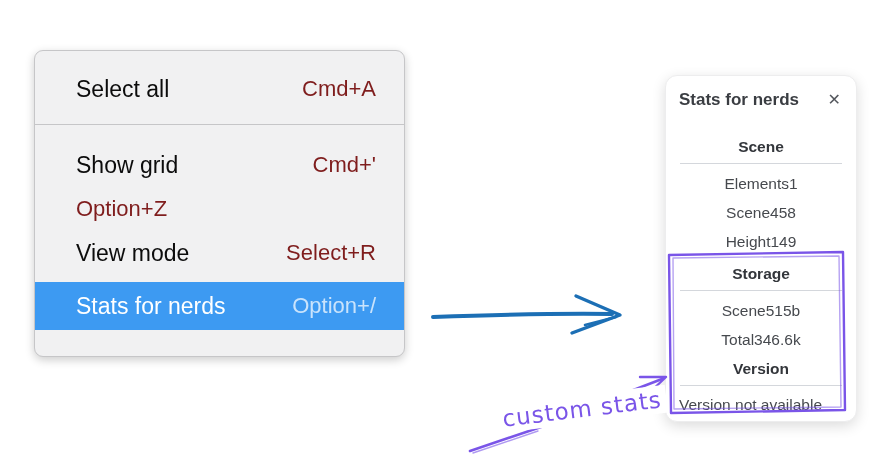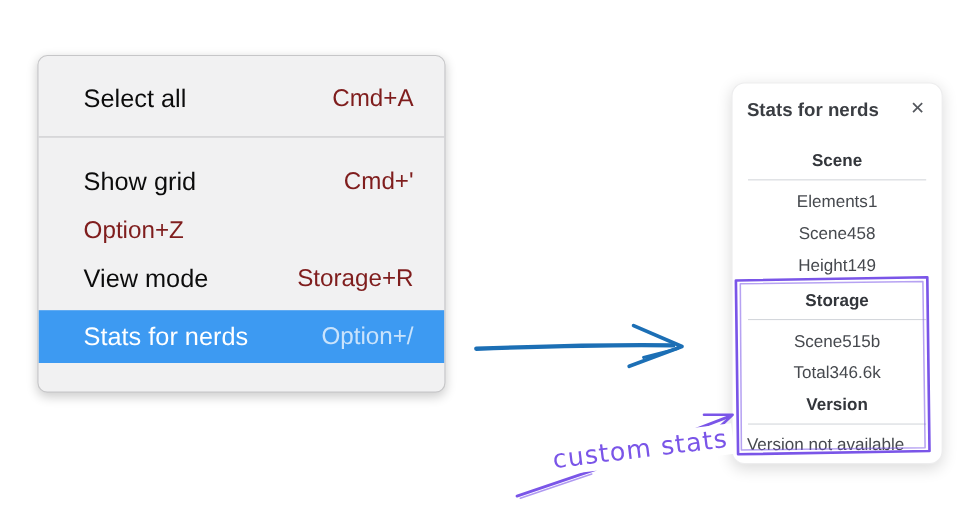--- a/index.html
+++ b/index.html
@@ -69,21 +69,21 @@
   <div class="menu-group-2">
     <div class="menu-item">
       <span class="mi-label">Show grid</span>
       <span class="mi-shortcut">Cmd+'</span>
     </div>
     <div class="menu-item">
       <span class="mi-shortcut">Option+Z</span>
     </div>
     <div class="menu-item">
       <span class="mi-label">View mode</span>
-      <span class="mi-shortcut">Storage+R</span>
+      <span class="mi-shortcut">Select+R</span>
     </div>
     <div class="menu-item selected">
       <span class="mi-label">Stats for nerds</span>
       <span class="mi-shortcut">Option+/</span>
     </div>
   </div>
 </div>
 
 <div class="panel">
   <div class="panel-header">

